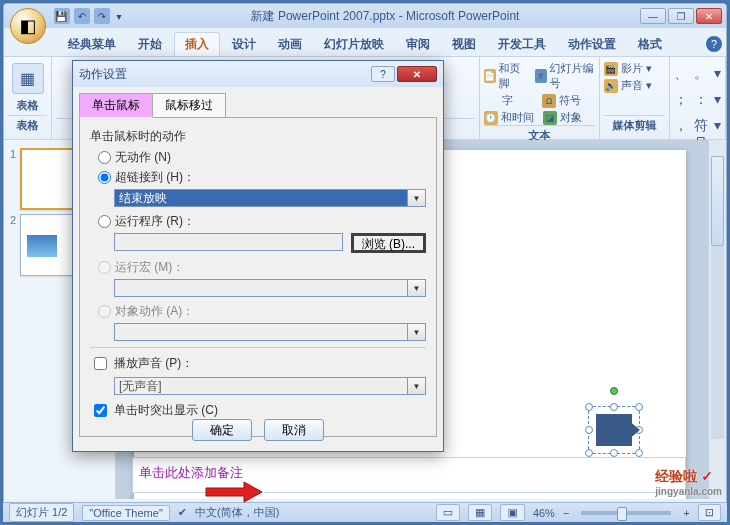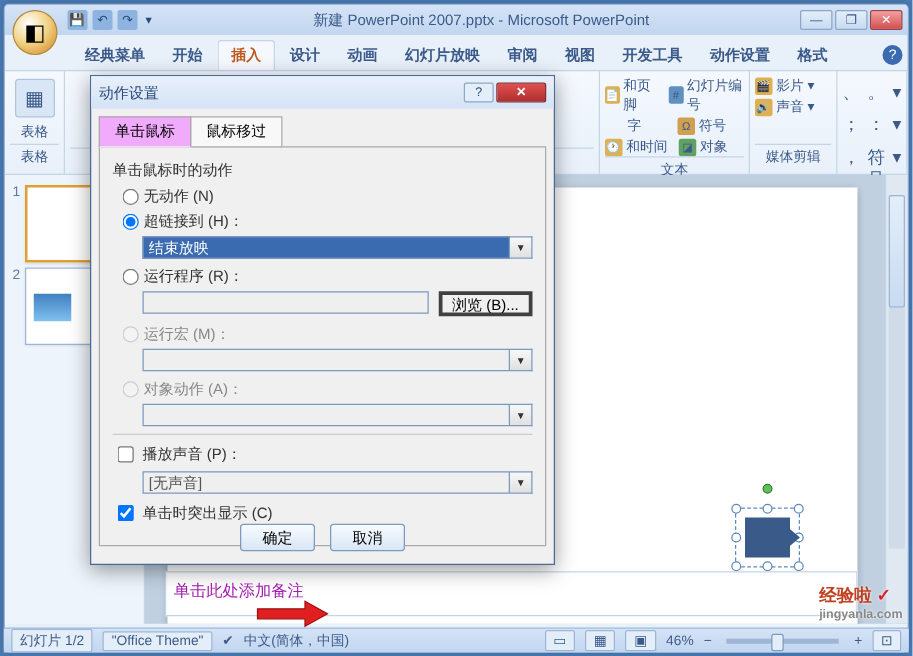--- a/index.html
+++ b/index.html
@@ -14,21 +14,21 @@
 .wndbtn { width:26px; height:16px; background:linear-gradient(#e4eef9,#c8dbf0); border:1px solid #8ca8c8; border-radius:2px; font-size:10px; display:flex;align-items:center;justify-content:center; color:#3b5a8a}
 .wndbtn.close { background:linear-gradient(#f5a0a0,#d05050); color:#fff; border-color:#a04040}
 .ribbon { padding-left: 50px; }
 .tabs { display:flex; gap:2px; font-size:12px; color:#3b5a8a; padding:4px 4px 0 4px; align-items:center;}
 .tab { padding:3px 10px; border-radius:3px 3px 0 0; cursor:default;font-weight:bold;}
 .tab.active { background:#f5f9fe; border:1px solid #c5d5e8; border-bottom:none; color:#c05a20}
 .help { margin-left:auto; width:16px; height:16px; background:#3a6ab0; color:#fff; border-radius:50%; font-size:11px; display:flex;align-items:center;justify-content:center;}
 .ribbonbody { height:84px; background:linear-gradient(#f5f9fe,#e8f0fa); border-top:1px solid #c5d5e8; border-bottom:1px solid #c5d5e8; display:flex; font-size:11px; color:#3b5a8a}
 .rgroup { border-right:1px solid #c5d5e8; padding:4px; display:flex; flex-direction:column; align-items:center; min-width:40px; position:relative}
 .rgroup .ic { width:32px; height:32px; background:#d8e6f5; border:1px solid #b0c5dd; border-radius:3px; margin:2px; font-size:16px; display:flex;align-items:center;justify-content:center}
-.rgroup .lbl { font-size:11px; text-align:center; margin-top:auto; padding:2px 4px;}
+.rgroup .lbl { font-size:11px; text-align:center; margin-top:auto; padding:2px 4px;font-weight:bold;}
 .rgroup .items { display:flex; flex-direction:column; gap:2px; font-size:11px;}
 .rgroup .items div { display:flex; align-items:center; gap:3px}
 .smic { width:14px; height:14px; background:#e0b050; border-radius:2px; font-size:9px; display:flex;align-items:center;justify-content:center}
 .docarea { position:absolute; top:136px; bottom:22px; left:0; right:0; background:#e8f0fa; display:flex;}
 .thumbs { width:112px; background:#eef4fb; border-right:1px solid #c5d5e8; padding:4px; overflow:hidden}
 .thumb { margin:4px 2px; display:flex; gap:4px; font-size:11px; color:#5a7aa0}
 .thumb .slide { width:86px; height:62px; background:#fff; border:1px solid #9db6d6; box-shadow:0 1px 2px rgba(0,0,0,.1); position:relative}
 .thumb.sel .slide { border:2px solid #e0a030}
 .img { position:absolute; left:6px; top:20px; width:30px; height:22px; background:linear-gradient(#4080c0,#80c0f0)}
 .canvas { flex:1; background:#c0d0e0; position:relative; overflow:hidden}

